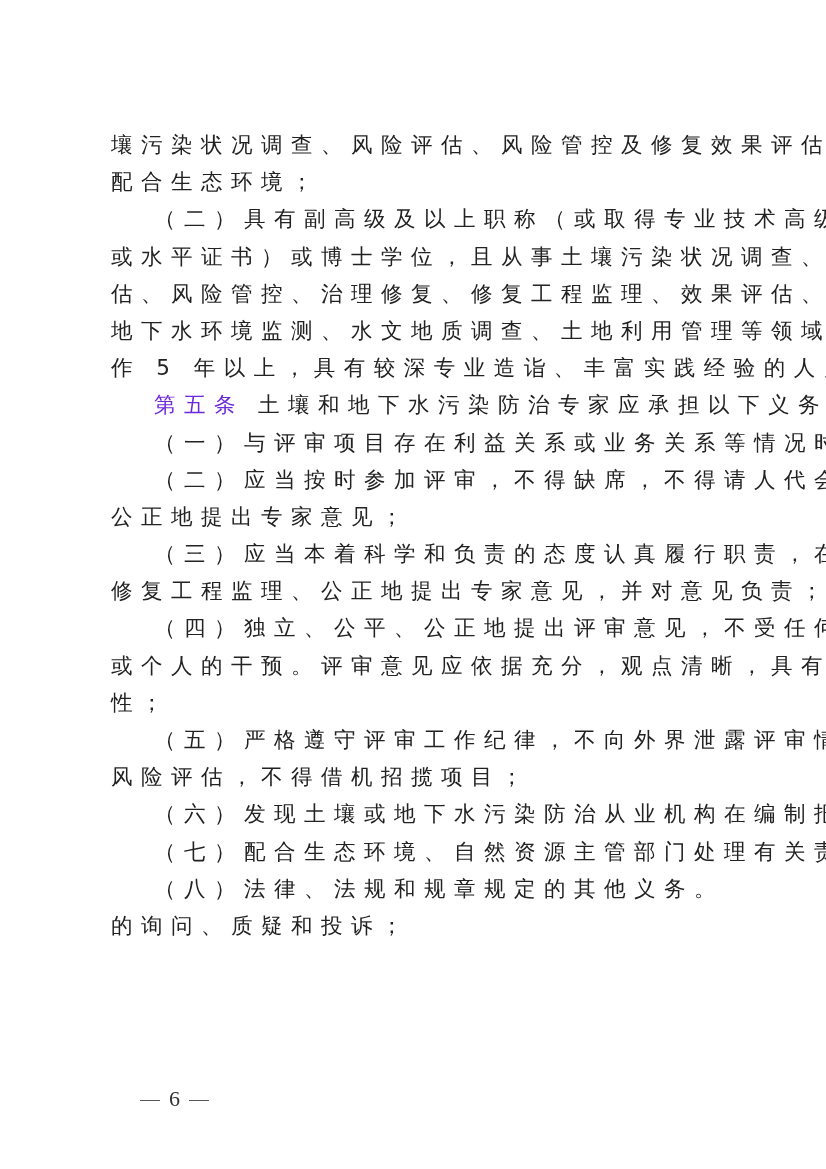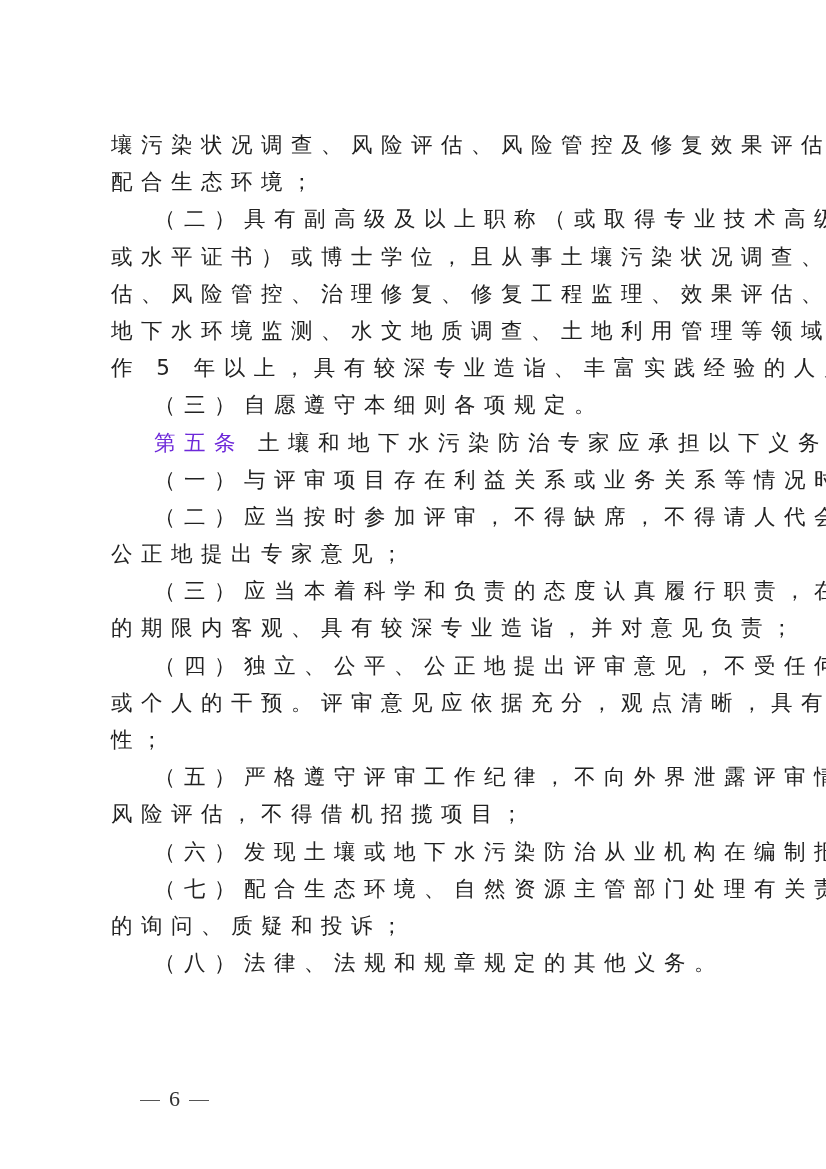--- a/index.html
+++ b/index.html
@@ -63,33 +63,32 @@
 <body>
 
 <div class="page-body">
   <div class="line">壤污染状况调查、风险评估、风险管控及修复效果评估报告评</div>
   <div class="line">配合生态环境；</div>
   <div class="line indent">（二）具有副高级及以上职称（或取得专业技术高级资格</div>
   <div class="line">或水平证书）或博士学位，且从事土壤污染状况调查、风险评</div>
   <div class="line">估、风险管控、治理修复、修复工程监理、效果评估、土壤和</div>
   <div class="line">地下水环境监测、水文地质调查、土地利用管理等领域相关工</div>
   <div class="line">作 5 年以上，具有较深专业造诣、丰富实践经验的人员；</div>
-  <div class="line indent">（三）自愿遵守本细则各项规定。</div>
   <div class="line indent"><span class="bold">第五条</span><span class="article-gap"></span><span>土壤和地下水污染防治专家应承担以下义务：</span></div>
   <div class="line indent">（一）与评审项目存在利益关系或业务关系等情况时，应</div>
   <div class="line indent">（二）应当按时参加评审，不得缺席，不得请人代会，原</div>
   <div class="line">公正地提出专家意见；</div>
   <div class="line indent">（三）应当本着科学和负责的态度认真履行职责，在规定</div>
-  <div class="line">的期限内客观、具有较深专业造诣，并对意见负责；</div>
+  <div class="line">修复工程监理、公正地提出专家意见，并对意见负责；</div>
   <div class="line indent">（四）独立、公平、公正地提出评审意见，不受任何单位</div>
   <div class="line">或个人的干预。评审意见应依据充分，观点清晰，具有可操作</div>
   <div class="line">性；</div>
   <div class="line indent">（五）严格遵守评审工作纪律，不向外界泄露评审情况和</div>
   <div class="line">风险评估，不得借机招揽项目；</div>
   <div class="line indent">（六）发现土壤或地下水污染防治从业机构在编制报告等</div>
   <div class="line indent">（七）配合生态环境、自然资源主管部门处理有关责任方</div>
+  <div class="line indent">（八）法律、法规和规章规定的其他义务。</div>
   <div class="line">的询问、质疑和投诉；</div>
-  <div class="line indent">（八）法律、法规和规章规定的其他义务。</div>
 </div>
 
 <div class="page-number">
   <span class="dash"></span><span>6</span><span class="dash"></span>
 </div>
 
 </body></html>

